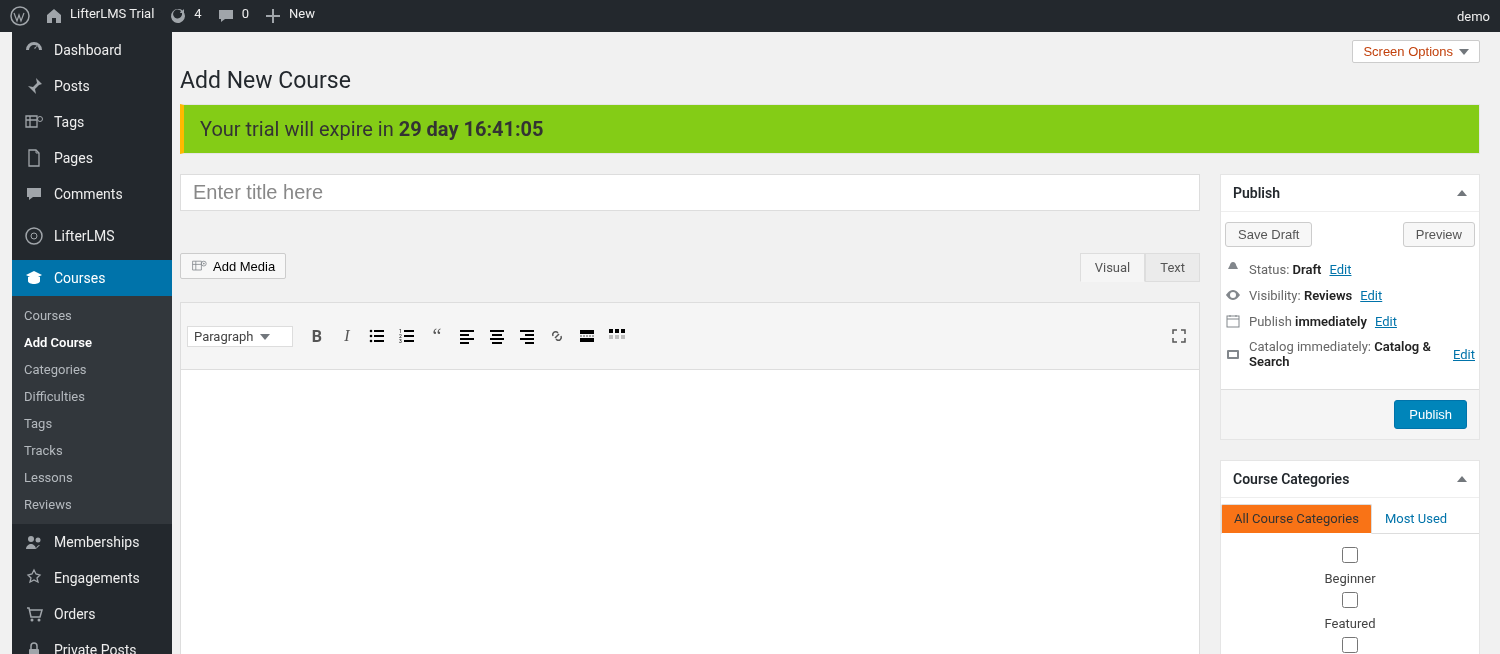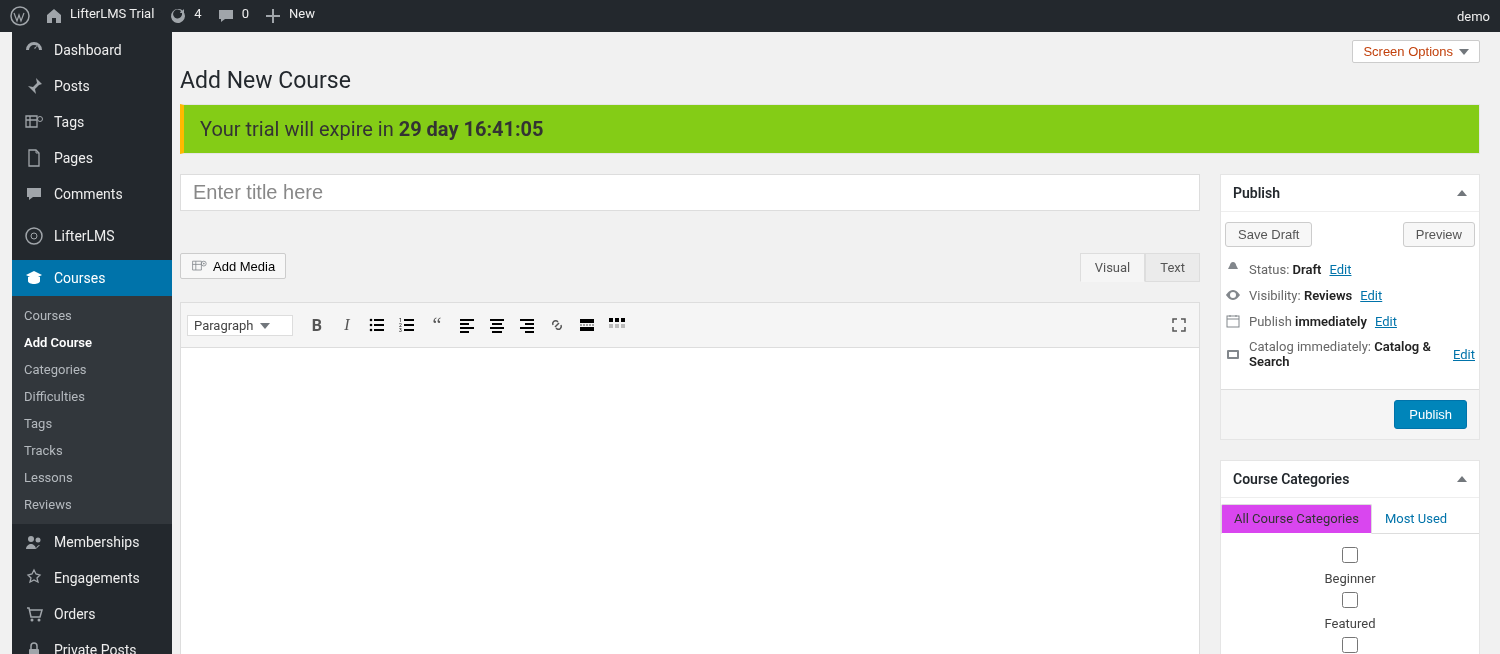--- a/index.html
+++ b/index.html
@@ -44,21 +44,21 @@
 .title-input { width: 100%; font-size: 20px; padding: 6px 12px; border: 1px solid #ddd; background: #fff; outline: none; color: #14532d; }
 .title-input::placeholder { color: #888; }
 
 
 .editor-block { margin-top: 42px; }
 .add-media-row { display: flex; align-items: flex-start; margin-bottom: 8px; }
 .add-media-btn { background: #f7f7f7; border: 1px solid #ccc; padding: 4px 10px; font-size: 13px; cursor: pointer; display: inline-flex; align-items: center; gap: 6px; border-radius: 2px; }
 .editor-tabs { margin-left: auto; display: flex; }
 .editor-tab { padding: 6px 14px; border: 1px solid #ddd; background: #ebebeb; font-size: 13px; cursor: pointer; color: #555; }
 .editor-tab.active { background: #f5f5f5; border-bottom-color: #f5f5f5; }
-.toolbar { background: #f5f5f5; border: 1px solid #ddd; padding: 8px 6px; display: flex; align-items: center; gap: 2px; margin-top: 20px; }
+.toolbar { background: #f5f5f5; border: 1px solid #ddd; padding: 19px 6px; display: flex; align-items: center; gap: 2px; margin-top: 20px; }
 .format-select { border: 1px solid #ddd; background: #fff; padding: 2px 22px 2px 6px; font-size: 13px; margin-right: 8px; position: relative; }
 .tool-btn { width: 28px; height: 28px; display: flex; align-items: center; justify-content: center; cursor: pointer; color: #555; }
 .tool-spacer { flex: 1; }
 .editor-area { background: #fff; border: 1px solid #ddd; border-top: none; height: 312px; }
 
 
 .metabox { background: #fff; border: 1px solid #e5e5e5; margin-bottom: 20px; }
 .metabox-header { padding: 10px 12px; display: flex; justify-content: space-between; align-items: center; border-bottom: 1px solid #eee; }
 .metabox-header h2 { font-size: 14px; font-weight: 600; color: #23282d; }
 .metabox-body { padding: 10px 4px; }
@@ -66,21 +66,21 @@
 .btn-secondary { background: #f7f7f7; border: 1px solid #ccc; padding: 4px 12px; font-size: 13px; cursor: pointer; border-radius: 3px; color: #555; }
 .pub-row { display: flex; align-items: center; gap: 8px; font-size: 13px; color: #666; margin-bottom: 10px; }
 .pub-row svg { width: 16px; height: 16px; fill: #82878c; flex-shrink: 0; }
 .pub-row a { color: #0073aa; text-decoration: underline; cursor: pointer; }
 .pub-row strong { color: #222; font-weight: 600; }
 .pub-submit { background: #f5f5f5; border-top: 1px solid #ddd; padding: 10px 12px; text-align: right; }
 .btn-primary { background: #0085ba; color: #fff; border: 1px solid #0073aa; padding: 6px 14px; font-size: 13px; border-radius: 3px; cursor: pointer; }
 
 .cat-tabs { display: flex; border-bottom: 1px solid #ddd; margin:-4px -4px 10px; }
 .cat-tab { padding: 6px 12px; font-size: 13px; color: #0073aa; cursor: pointer; border: 1px solid transparent; }
-.cat-tab.active { border: 1px solid #ddd; border-bottom-color: #fff; background: #d946ef; color: #333; margin-bottom: -1px; border-radius: 2px 2px 0 0; }
+.cat-tab.active { border: 1px solid #ddd; border-bottom-color: #fff; background: #f97316; color: #333; margin-bottom: -1px; border-radius: 2px 2px 0 0; }
 .cat-item { display: flex; align-items: center; gap: 8px; padding: 3px 4px; font-size: 13px; flex-direction: column; }
 .cat-item input[type=checkbox] { width: 16px; height: 16px; margin: 0; }
 
 .tri-down { width: 0; height: 0; border-left: 5px solid transparent; border-right: 5px solid transparent; border-top: 6px solid #72777c; }
 </style>
 </head>
 <body>
 
 <div class="admin-bar">
   <div class="admin-bar-left">

